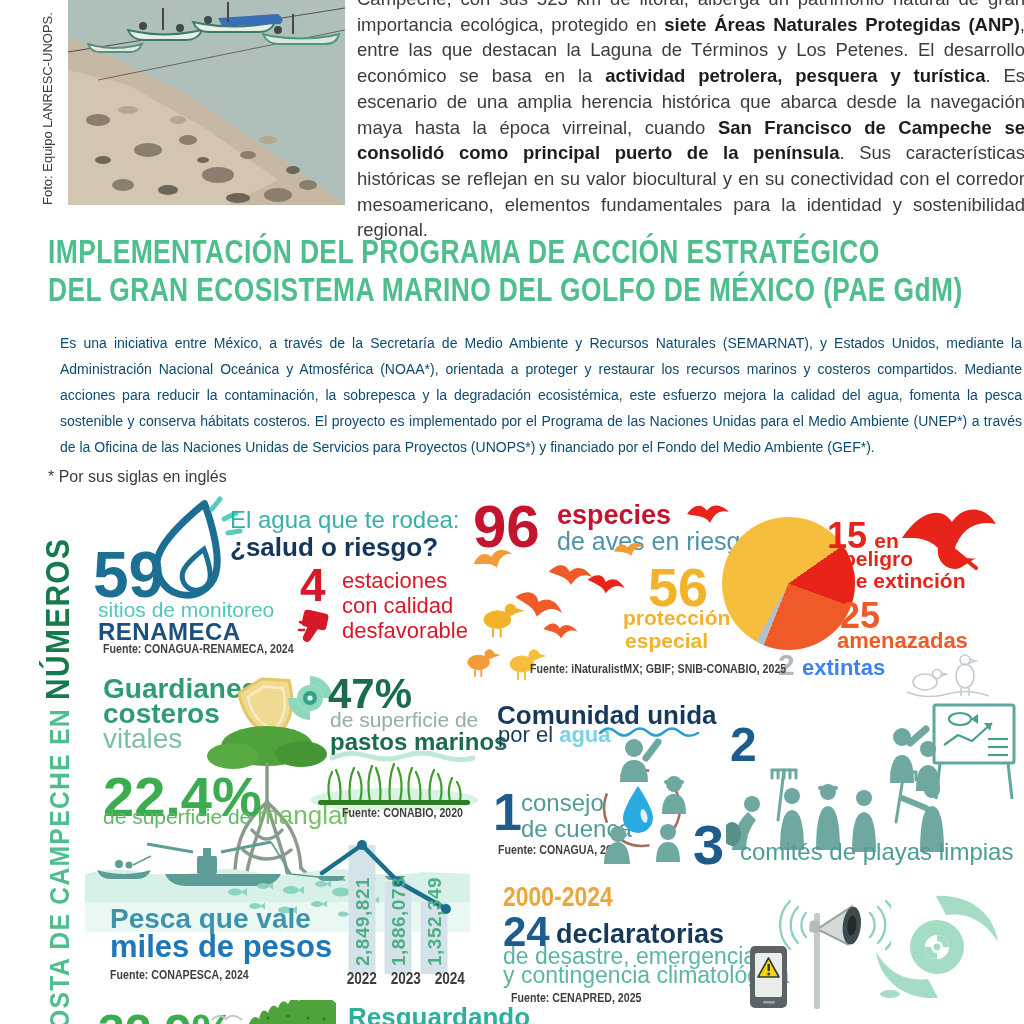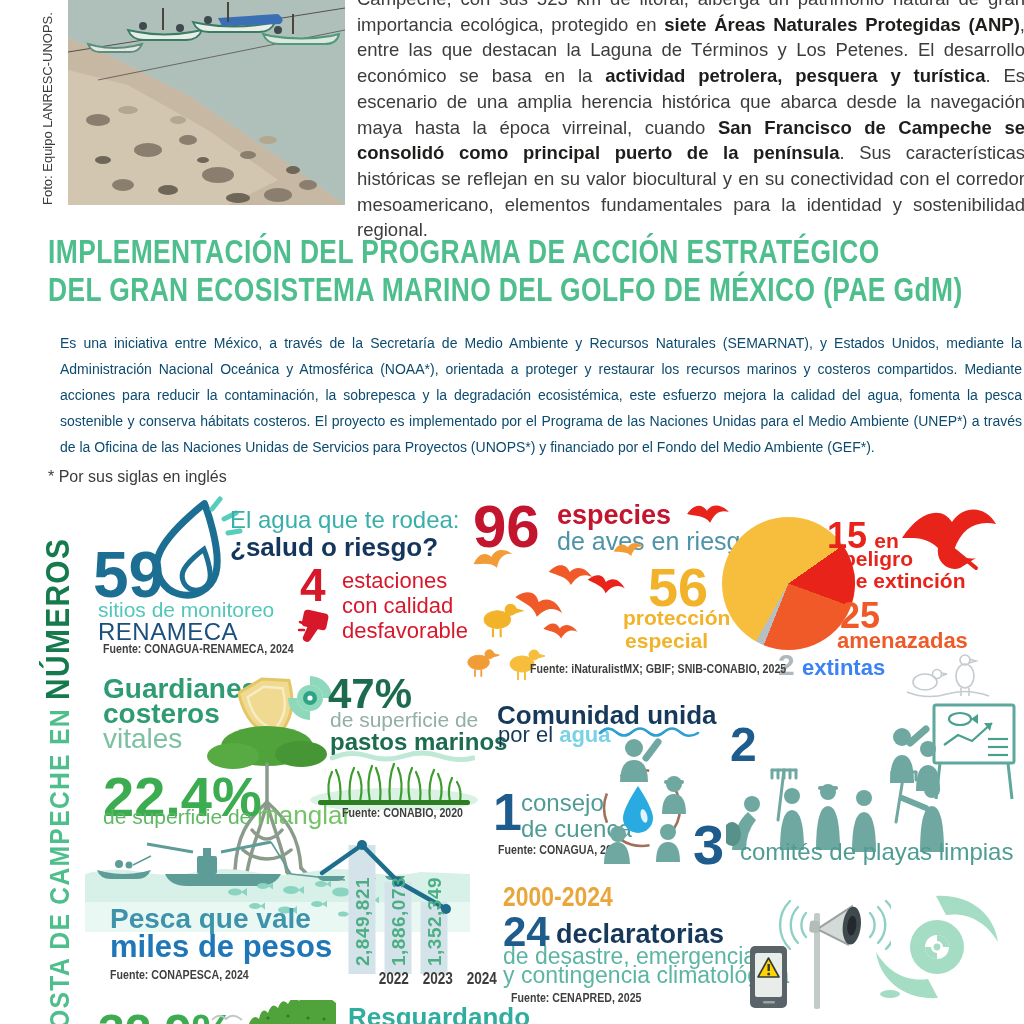--- a/index.html
+++ b/index.html
@@ -98,21 +98,21 @@
       <path d="M62 52 C62 52 48 70 48 80 a14 14 0 0 0 28 0 C76 70 62 52 62 52 Z" fill="none" stroke="#1C6E93" stroke-width="5"></path>
     </g>
     <g stroke="#57CDBC" stroke-width="5" stroke-linecap="round">
       <line x1="72" y1="14" x2="80" y2="4"></line>
         <line x1="84" y1="24" x2="96" y2="18"></line>
         <line x1="88" y1="38" x2="100" y2="36"></line>
     </g>
   </svg>
   <div class="abs" style="left:93px;top:538px;font-size:64px;font-weight:700;color:#1C6E93;">59</div>
   <div class="abs" style="left:98px;top:598px;font-size:21px;color:#52C6BA;">sitios de monitoreo</div>
-  <div class="abs" style="left:98px;top:618px;font-size:24px;font-weight:400;color:#1B4F7E;letter-spacing:.5px;">RENAMECA</div>
+  <div class="abs" style="left:98px;top:618px;font-size:24px;font-weight:700;color:#1B4F7E;letter-spacing:.5px;">RENAMECA</div>
   <div class="abs src" style="left:103px;top:642px;"><span class="cond">Fuente: CONAGUA-RENAMECA, 2024</span></div>
 
   <div class="abs" style="left:230px;top:506px;font-size:24px;color:#38AFA9;">El agua que te rodea:</div>
   <div class="abs" style="left:230px;top:532px;font-size:26px;font-weight:700;color:#14365C;">¿salud o riesgo?</div>
   <div class="abs" style="left:300px;top:558px;font-size:46px;font-weight:700;color:#D7182A;">4</div>
   <div class="abs" style="left:342px;top:568px;font-size:22px;color:#D7182A;line-height:25px;">
     <div>estaciones</div>
     <div>con calidad</div>
     <div>desfavorable</div>
   </div>
@@ -445,21 +445,21 @@
     <rect x="66.5" width="27" y="41.7" height="92.3" fill="#D4E3EA"></rect>
     <rect x="102.5" width="27" y="62" height="72.0" fill="#D4E3EA"></rect>
     <polyline points="4,33 44,5 80,41.7 116,62 128,69" fill="none" stroke="#1D6E8C" stroke-width="4.5" stroke-linejoin="round" stroke-linecap="round"></polyline>
     <circle cx="44" cy="5" r="5" fill="#1D6E8C"></circle>
     <circle cx="80" cy="41.7" r="5" fill="#1D6E8C"></circle>
     <circle cx="128" cy="69" r="5" fill="#1D6E8C"></circle>
   </svg>
   <div class="abs rotlab" style="left:352px;top:966px;">2,849,821</div>
   <div class="abs rotlab" style="left:388px;top:966px;">1,886,073</div>
   <div class="abs rotlab" style="left:424px;top:966px;">1,352,349</div>
-  <div class="abs" style="left:340px;top:970px;margin-left:32px;">
+  <div class="abs" style="left:340px;top:970px;">
     <span class="yr"><span class="condc">2022</span></span><span class="yr"><span class="condc">2023</span></span><span class="yr"><span class="condc">2024</span></span>
   </div>
 
   <div class="abs" style="left:503px;top:882px;font-size:27px;font-weight:700;color:#E9A63B;"><span class="cond">2000-2024</span></div>
   <div class="abs" style="left:503px;top:908px;font-size:42px;font-weight:700;color:#1D5C8C;">24</div>
   <div class="abs" style="left:556px;top:919px;font-size:27px;font-weight:700;color:#16395B;">declaratorias</div>
   <div class="abs" style="left:503px;top:947px;font-size:23px;color:#5BB5A2;line-height:19px;">
     <div>de desastre, emergencia</div>
     <div>y contingencia climatológica</div>
   </div>

